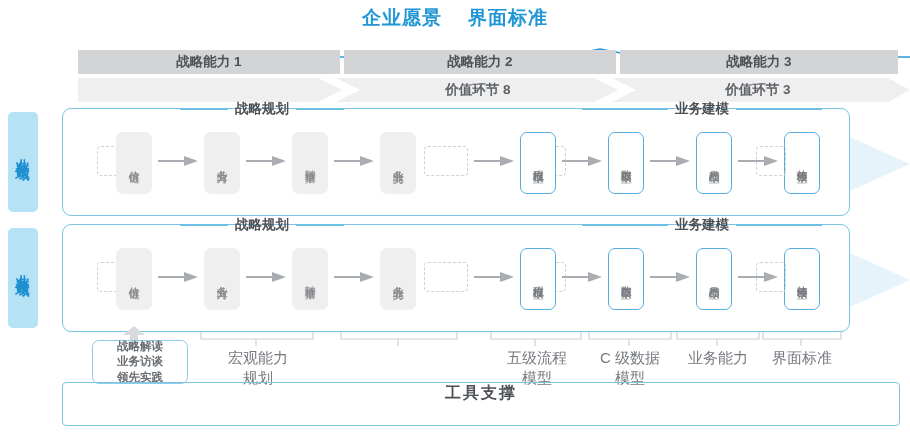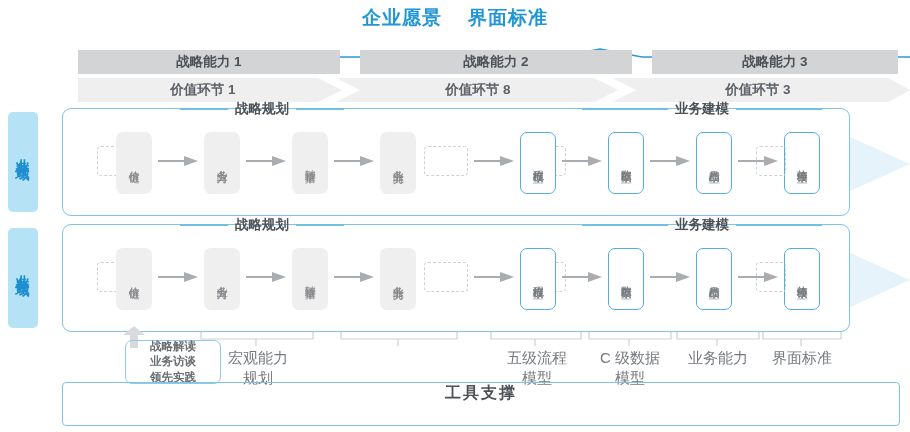--- a/index.html
+++ b/index.html
@@ -22,21 +22,21 @@
   }
   .title-text {
     font-size: 19px; font-weight: bold; color: #2196d5;
     letter-spacing: 1px;
   }
   #title-underline { left: 290px; top: 44px; width: 620px; height: 10px; }
 
   
   #cap-row {
     left: 78px; top: 50px; width: 820px; height: 24px;
-    display: flex; gap: 20px;
+    display: flex; gap: 4px;
   }
   .cap-cell {
     background: #d2d4d5; color: #4d5156;
     font-size: 13.5px; font-weight: bold;
     display: flex; align-items: center; justify-content: center;
   }
 
   
   #val-row {
     left: 78px; top: 78px; width: 832px; height: 24px;
@@ -115,21 +115,20 @@
   }
   .tool-box {
     position: absolute;
     border: 1.2px solid #8fcbe8;
     border-radius: 7px;
     box-sizing: border-box;
     display: flex; align-items: center; justify-content: center;
     text-align: center;
     font-size: 11.5px; line-height: 1.32; color: #6a6f74;
     font-weight: bold;
-    margin-left: 33px;
   }
 
   
   #footer-box {
     left: 62px; top: 382px; width: 838px; height: 44px;
     border: 1.2px solid #7ec4e6;
     border-radius: 4px;
     box-sizing: border-box;
     display: flex; align-items: flex-start; justify-content: center;
   }
@@ -162,21 +161,20 @@
     <span>战略能力 3</span>
   </div>
 </div>
 
 <div class="abs" id="val-row">
   <svg id="val-bar" viewBox="0 0 832 24">
     <path d="M0 0 L810 0 L832 12 L810 24 L0 24 Z" fill="#efefef"></path>
     <path d="M258 0 L282 12 L258 24 L240 24 L264 12 L240 0 Z" fill="#ffffff"></path>
     <path d="M534 0 L558 12 L534 24 L516 24 L540 12 L516 0 Z" fill="#ffffff"></path>
   </svg>
-  <div class="val-label" style="left:0px;width:250px">价值环节 1</div>
   <div class="val-label" style="left:275px;width:250px">价值环节 8</div>
   <div class="val-label" style="left:555px;width:250px">价值环节 3</div>
 </div>
 
 <div class="abs domain-tag" style="left:8px;top:112px;height:100px">
   <span>业务领域 1</span>
 </div>
 <div class="abs domain-tag" style="left:8px;top:228px;height:100px">
   <span>业务领域 2</span>
 </div>

